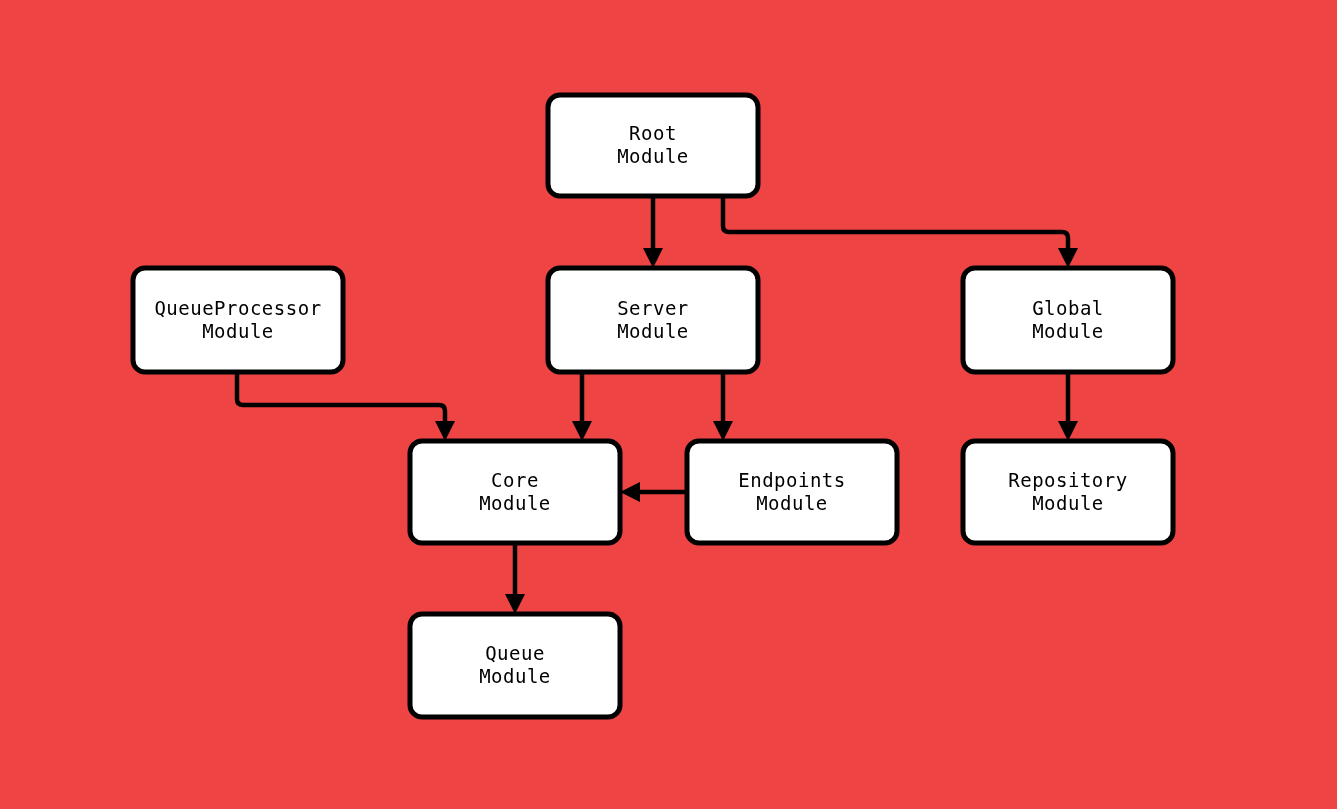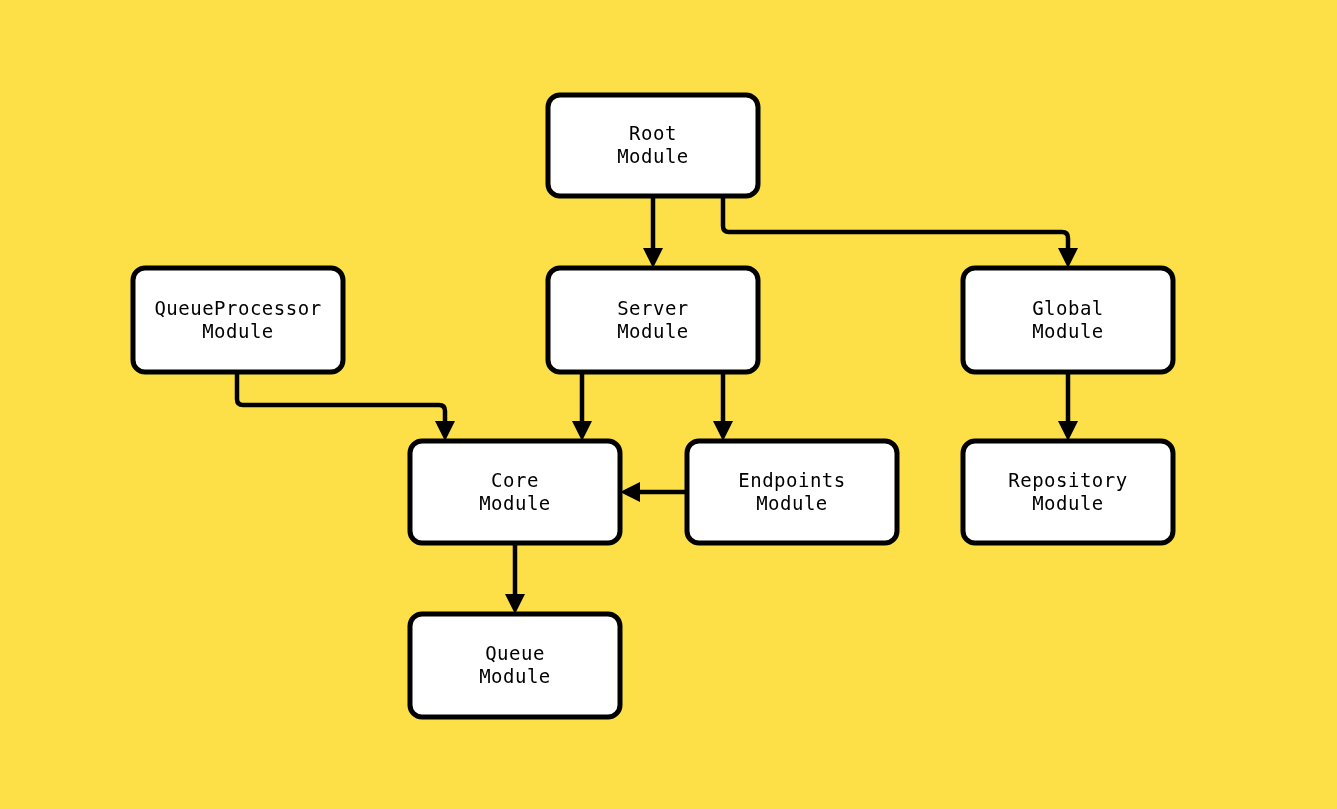--- a/index.html
+++ b/index.html
@@ -4,21 +4,21 @@
 <style>
   html, body {
     margin: 0;
     padding: 0;
     background: #ffffff;
   }
   #canvas {
     position: relative;
     width: 1337px;
     height: 809px;
-    background: #fde047;
+    background: #ef4444;
     overflow: hidden;
     font-family: "DejaVu Sans Mono", monospace;
   }
   #diagram-svg {
     position: absolute;
     top: 0;
     left: 0;
     width: 1337px;
     height: 809px;
   }

